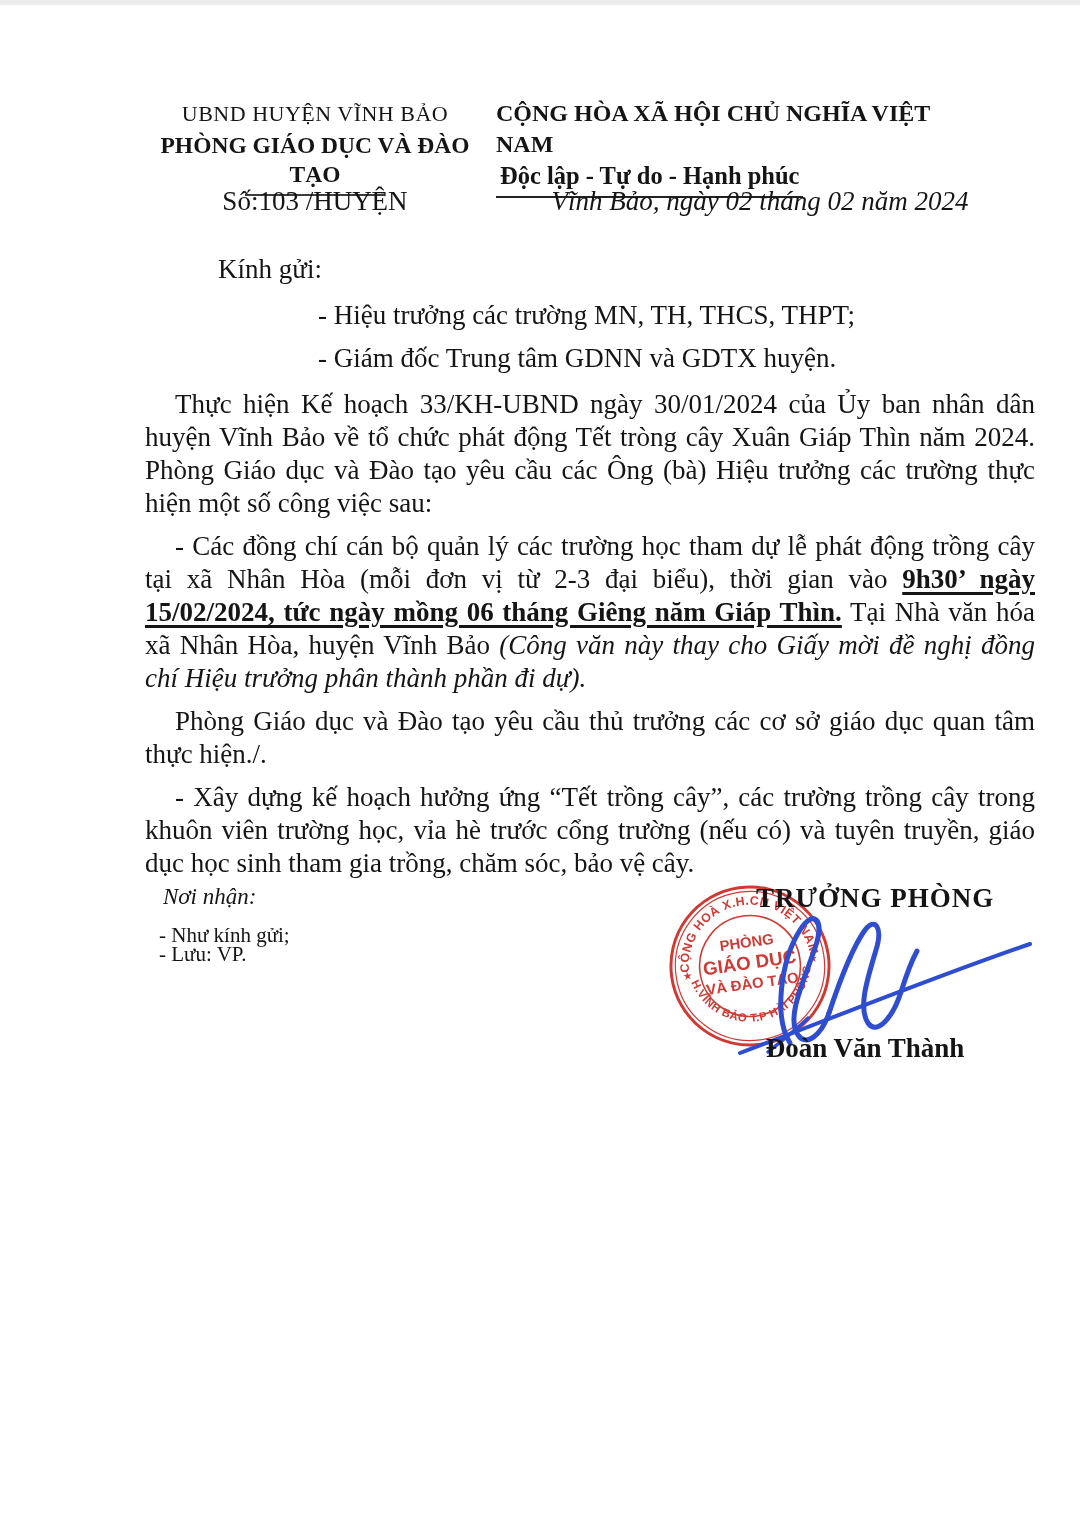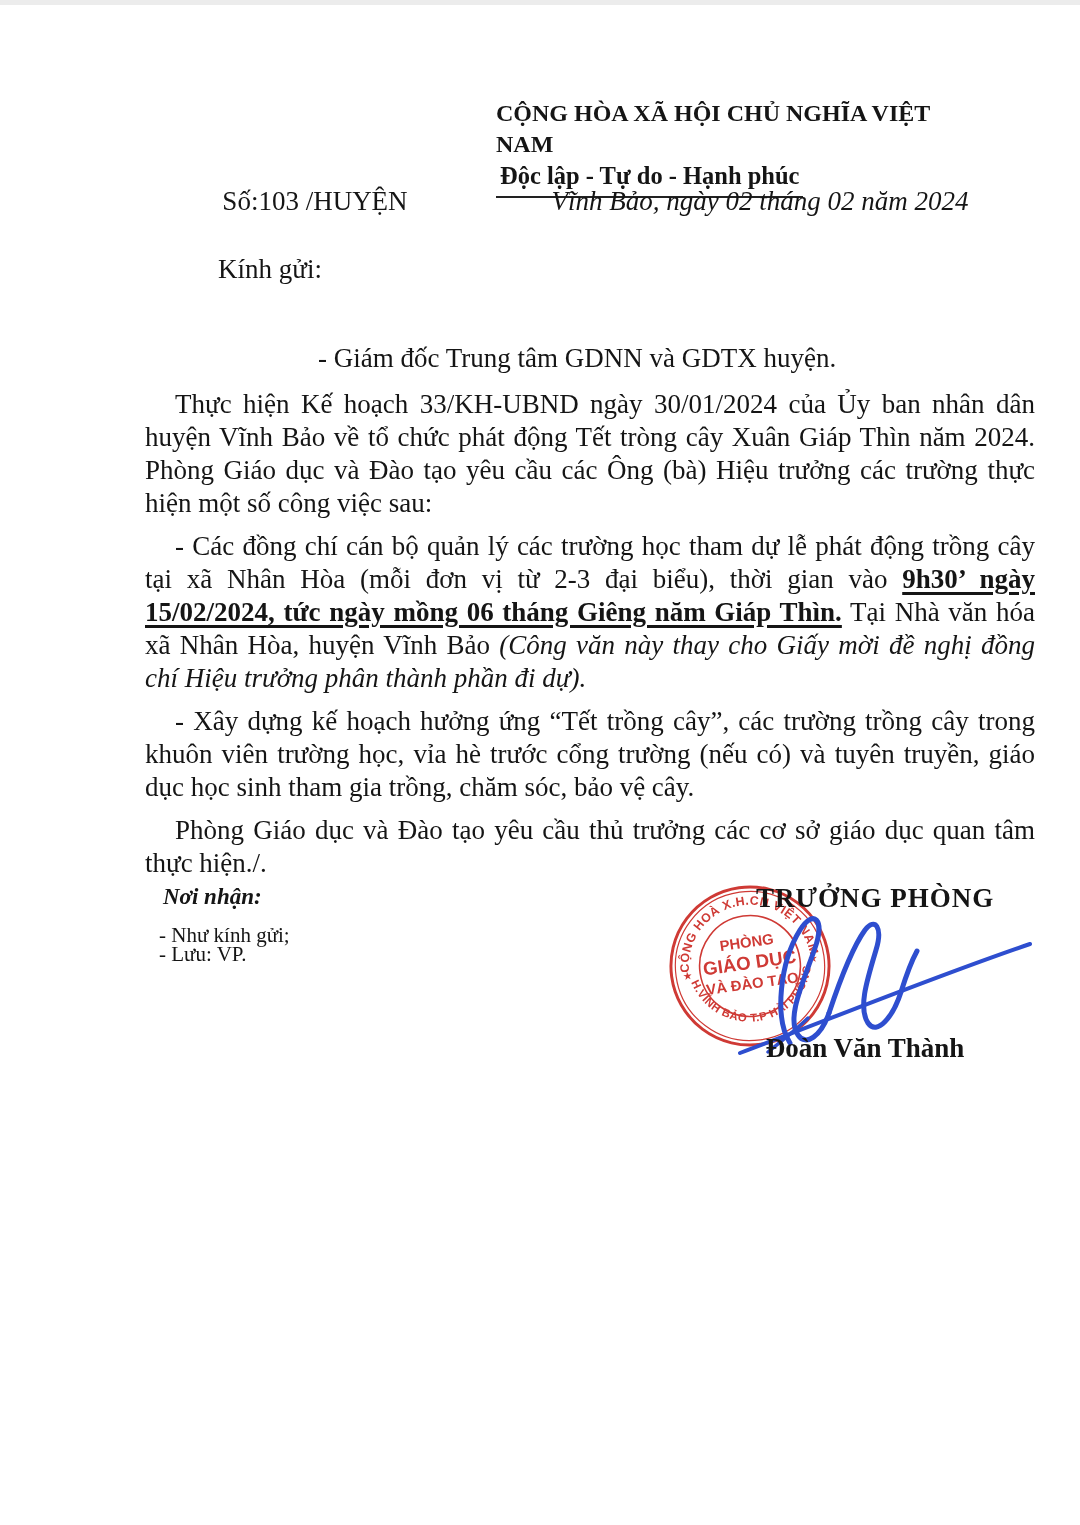--- a/index.html
+++ b/index.html
@@ -57,21 +57,21 @@
   .bu {
     font-weight:bold;
     text-decoration:underline;
     text-decoration-thickness:2.5px;
     text-underline-offset:4px;
   }
   .it { font-style:italic; }
   
   .noi-nhan-label {
     position:absolute; top:884px; left:163px;
-    font-size:23px; font-weight:bold; font-style:italic;
+    font-size:23px; font-weight:normal; font-style:italic;
   }
   .noi-nhan-1 { position:absolute; top:915px; left:159px; font-size:21px;margin-top:8px; }
   .noi-nhan-2 { position:absolute; top:942px; left:159px; font-size:21px; }
   .signer-title {
     position:absolute; top:883px; left:756px;
     font-size:27px; font-weight:bold; letter-spacing:1px; z-index:3;
   }
   .signer-name {
     position:absolute; top:1033px; left:700px; width:330px;
     text-align:center; font-size:27px; font-weight:bold; z-index:3;
@@ -84,36 +84,42 @@
     position:absolute; top:900px; left:728px; width:312px; height:166px;
     z-index:2;
   }
 </style>
 </head>
 <body>
 
 <div class="page">
   <div class="scan-edge-top"></div>
 
+  <div class="hdr-left">
+    <div class="l1">UBND HUYỆN VĨNH BẢO</div>
+    <div class="l2">PHÒNG GIÁO DỤC VÀ ĐÀO TẠO</div>
+    <div class="rule"></div>
+  </div>
   <div class="doc-number">Số:103 /HUYỆN</div>
 
   <div class="hdr-right">
     <div class="l1">CỘNG HÒA XÃ HỘI CHỦ NGHĨA VIỆT NAM</div>
     <div><span class="l2">Độc lập - Tự do - Hạnh phúc</span></div>
   </div>
   <div class="date-line">Vĩnh Bảo, ngày 02  tháng 02 năm 2024</div>
 
   <div class="kinh-gui">Kính gửi:</div>
+  <div class="recip-1">- Hiệu trưởng các trường MN, TH, THCS, THPT;</div>
   <div class="recip-2">- Giám đốc Trung tâm GDNN và GDTX huyện.</div>
 
   <div class="body-text">
     <p>Thực hiện Kế hoạch 33/KH-UBND ngày 30/01/2024 của Ủy ban nhân dân huyện Vĩnh Bảo về tổ chức phát động Tết tròng cây Xuân Giáp Thìn năm 2024. Phòng Giáo dục và Đào tạo yêu cầu các Ông (bà) Hiệu trưởng các trường thực hiện một số công việc sau:</p>
     <p><span>- Các đồng chí cán bộ quản lý các trường học tham dự lễ phát động trồng cây tại xã Nhân Hòa (mỗi đơn vị từ 2-3 đại biểu), thời gian vào </span><span class="bu">9h30’ ngày 15/02/2024, tức ngày mồng 06 tháng Giêng năm Giáp Thìn.</span><span> Tại Nhà văn hóa xã Nhân Hòa, huyện Vĩnh Bảo </span><span class="it">(Công văn này thay cho Giấy mời đề nghị đồng chí Hiệu trưởng phân thành phần đi dự).</span></p>
+    <p>Phòng Giáo dục và Đào tạo yêu cầu thủ trưởng các cơ sở giáo dục quan tâm thực hiện./.</p>
     <p>- Xây dựng kế hoạch hưởng ứng “Tết trồng cây”, các trường trồng cây trong khuôn viên trường học, vỉa hè trước cổng trường (nếu có) và tuyên truyền, giáo dục học sinh tham gia trồng, chăm sóc, bảo vệ cây.</p>
-    <p>Phòng Giáo dục và Đào tạo yêu cầu thủ trưởng các cơ sở giáo dục quan tâm thực hiện./.</p>
   </div>
 
   <div class="noi-nhan-label">Nơi nhận:</div>
   <div class="noi-nhan-1">- Như kính gửi;</div>
   <div class="noi-nhan-2">- Lưu: VP.</div>
 
   <div class="signer-title">TRƯỞNG PHÒNG</div>
 
   <div class="stamp-wrap">
     <svg width="168" height="168" viewBox="0 0 170 170">

